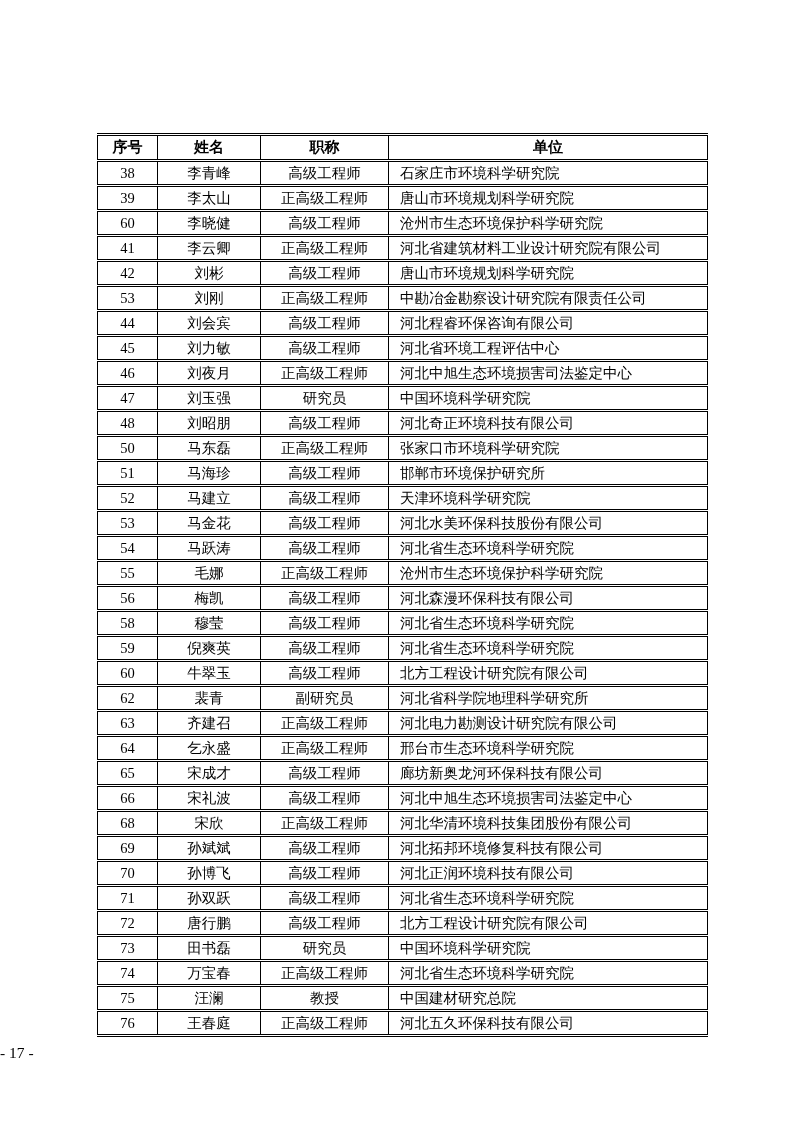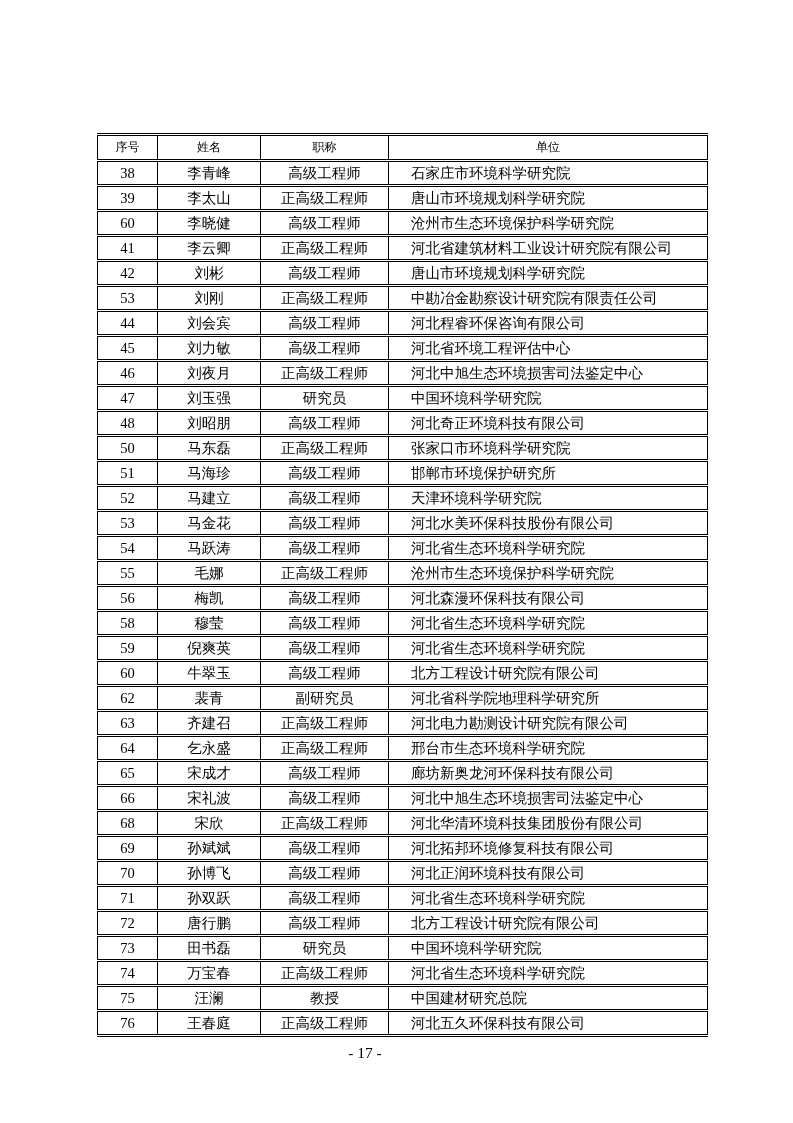--- a/index.html
+++ b/index.html
@@ -37,35 +37,35 @@
     height: 22px;
     padding: 0;
     font-size: 14.5px;
     line-height: 21px;
     text-align: center;
     white-space: nowrap;
     overflow: hidden;
     font-weight: normal;
   }
   table.roster th {
-    font-weight: normal;
-    font-size: 12px;
+    font-weight: bold;
+    font-size: 15px;
     height: 23px;
     margin-top: 12px;
   }
   table.roster td.org {
     text-align: left;
-    padding-left: 22px;
+    padding-left: 11px;
   }
   .page-number {
     position: absolute;
     left: 0;
     top: 1044px;
     width: 730px;
-    text-align: center;
+    text-align: left;
     font-size: 15.5px;
     color: #000;
   }
 </style>
 </head>
 <body>
 
 <div class="page">
 
   <table class="roster">

